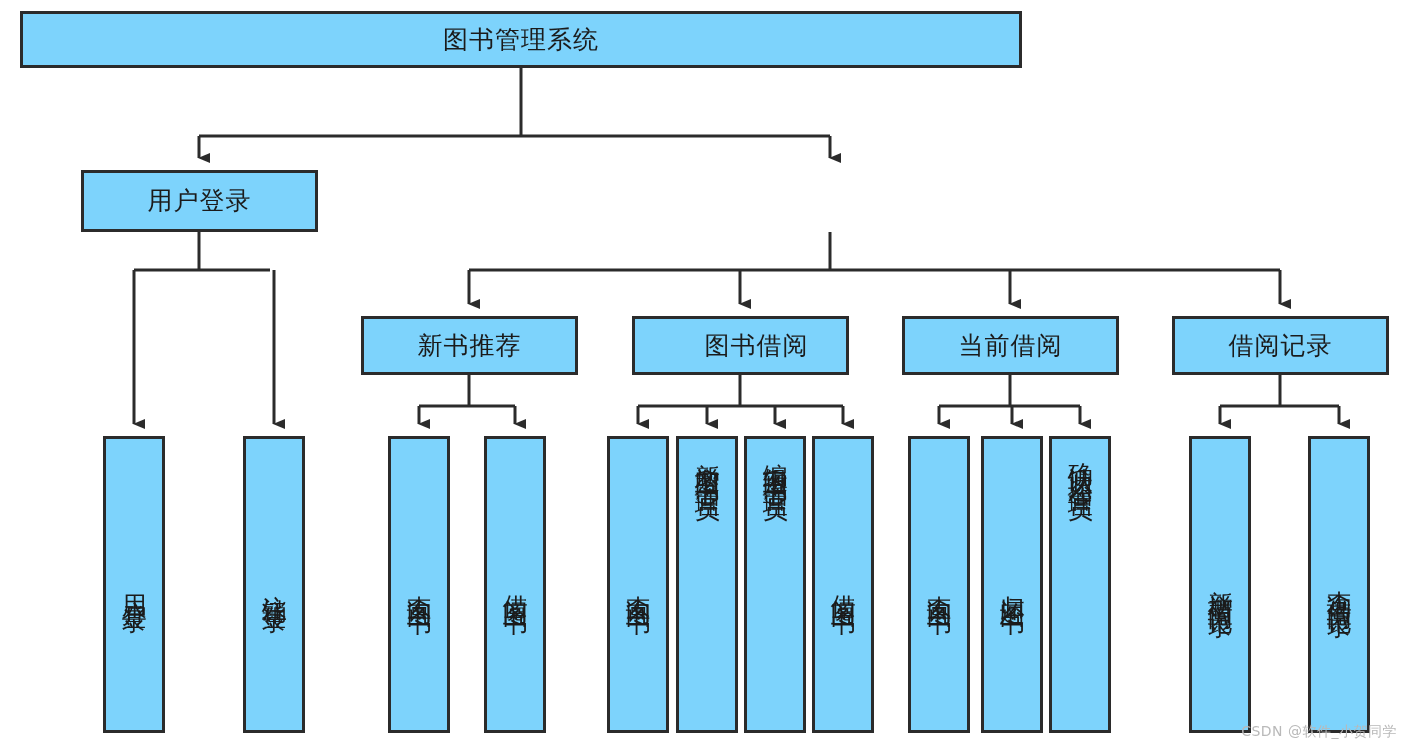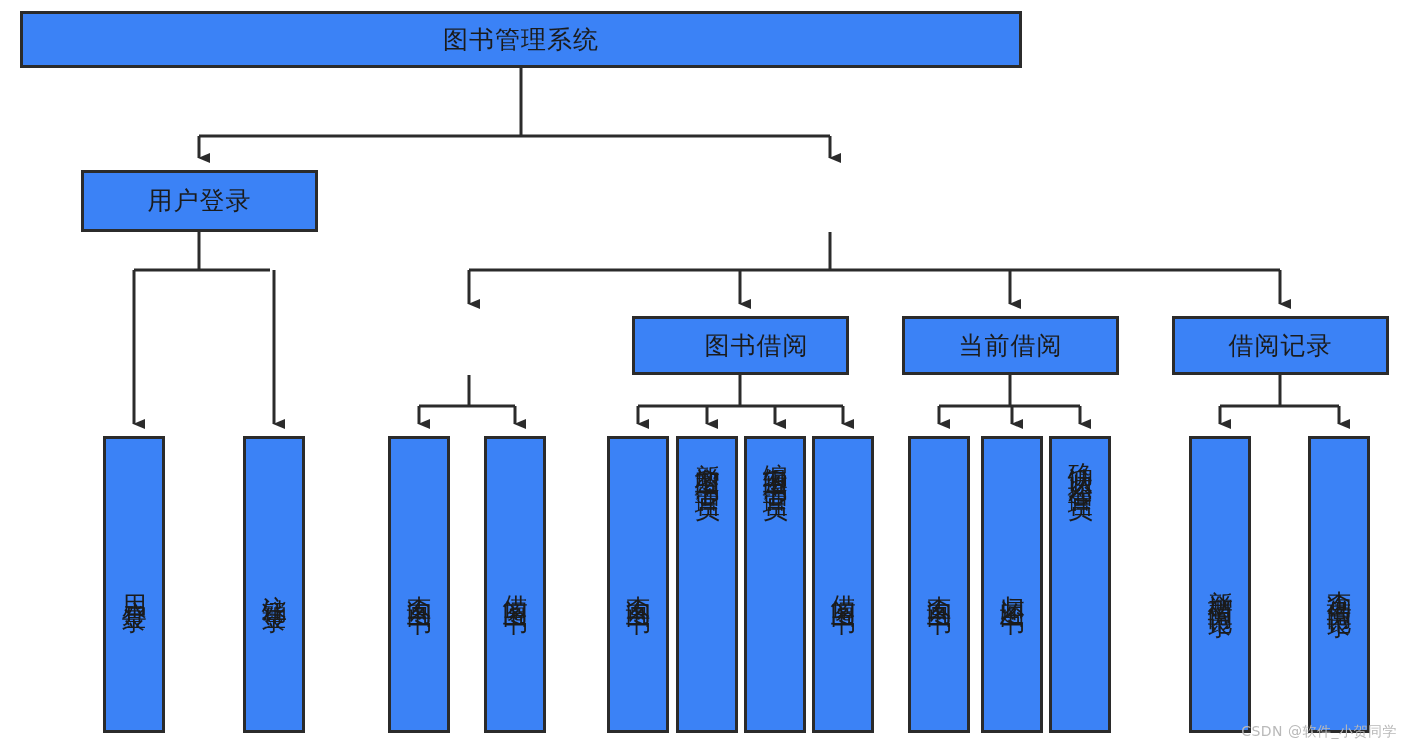--- a/index.html
+++ b/index.html
@@ -15,21 +15,21 @@
     position: relative;
     width: 1405px;
     height: 747px;
     background: #ffffff;
     overflow: hidden;
   }
   .node {
     position: absolute;
     box-sizing: border-box;
     border: 3px solid #2b2b2b;
-    background: #3b82f6;
+    background: #7dd3fc;
     display: flex;
     align-items: center;
     justify-content: center;
     color: #1b1b1b;
     line-height: 1.25;
     text-align: center;
   }
   .node.h {
     font-size: 25px;
     letter-spacing: 1px;
@@ -129,20 +129,23 @@
   </svg>
 
   <div class="node h" style="left:20px; top:11px; width:1002px; height:57px;">
     <span>图书管理系统</span>
   </div>
 
   <div class="node h" style="left:81px; top:170px; width:237px; height:62px;">
     <span>用户登录</span>
   </div>
 
+  <div class="node h" style="left:361px; top:316px; width:217px; height:59px;">
+    <span>新书推荐</span>
+  </div>
   <div class="node h" style="left:632px; top:316px; width:217px; height:59px;padding-left:32px;">
     <span>图书借阅</span>
   </div>
   <div class="node h" style="left:902px; top:316px; width:217px; height:59px;">
     <span>当前借阅</span>
   </div>
   <div class="node h" style="left:1172px; top:316px; width:217px; height:59px;align-items:center;">
     <span>借阅记录</span>
   </div>
 

